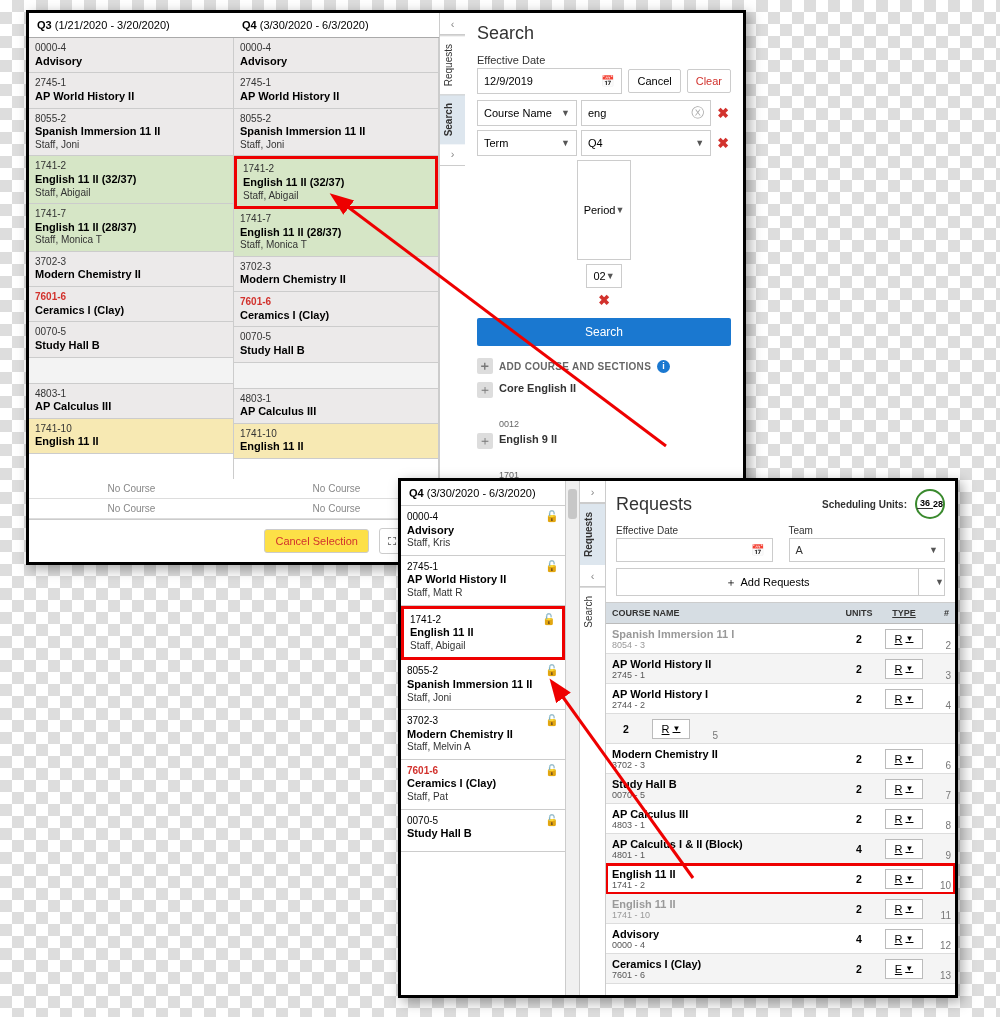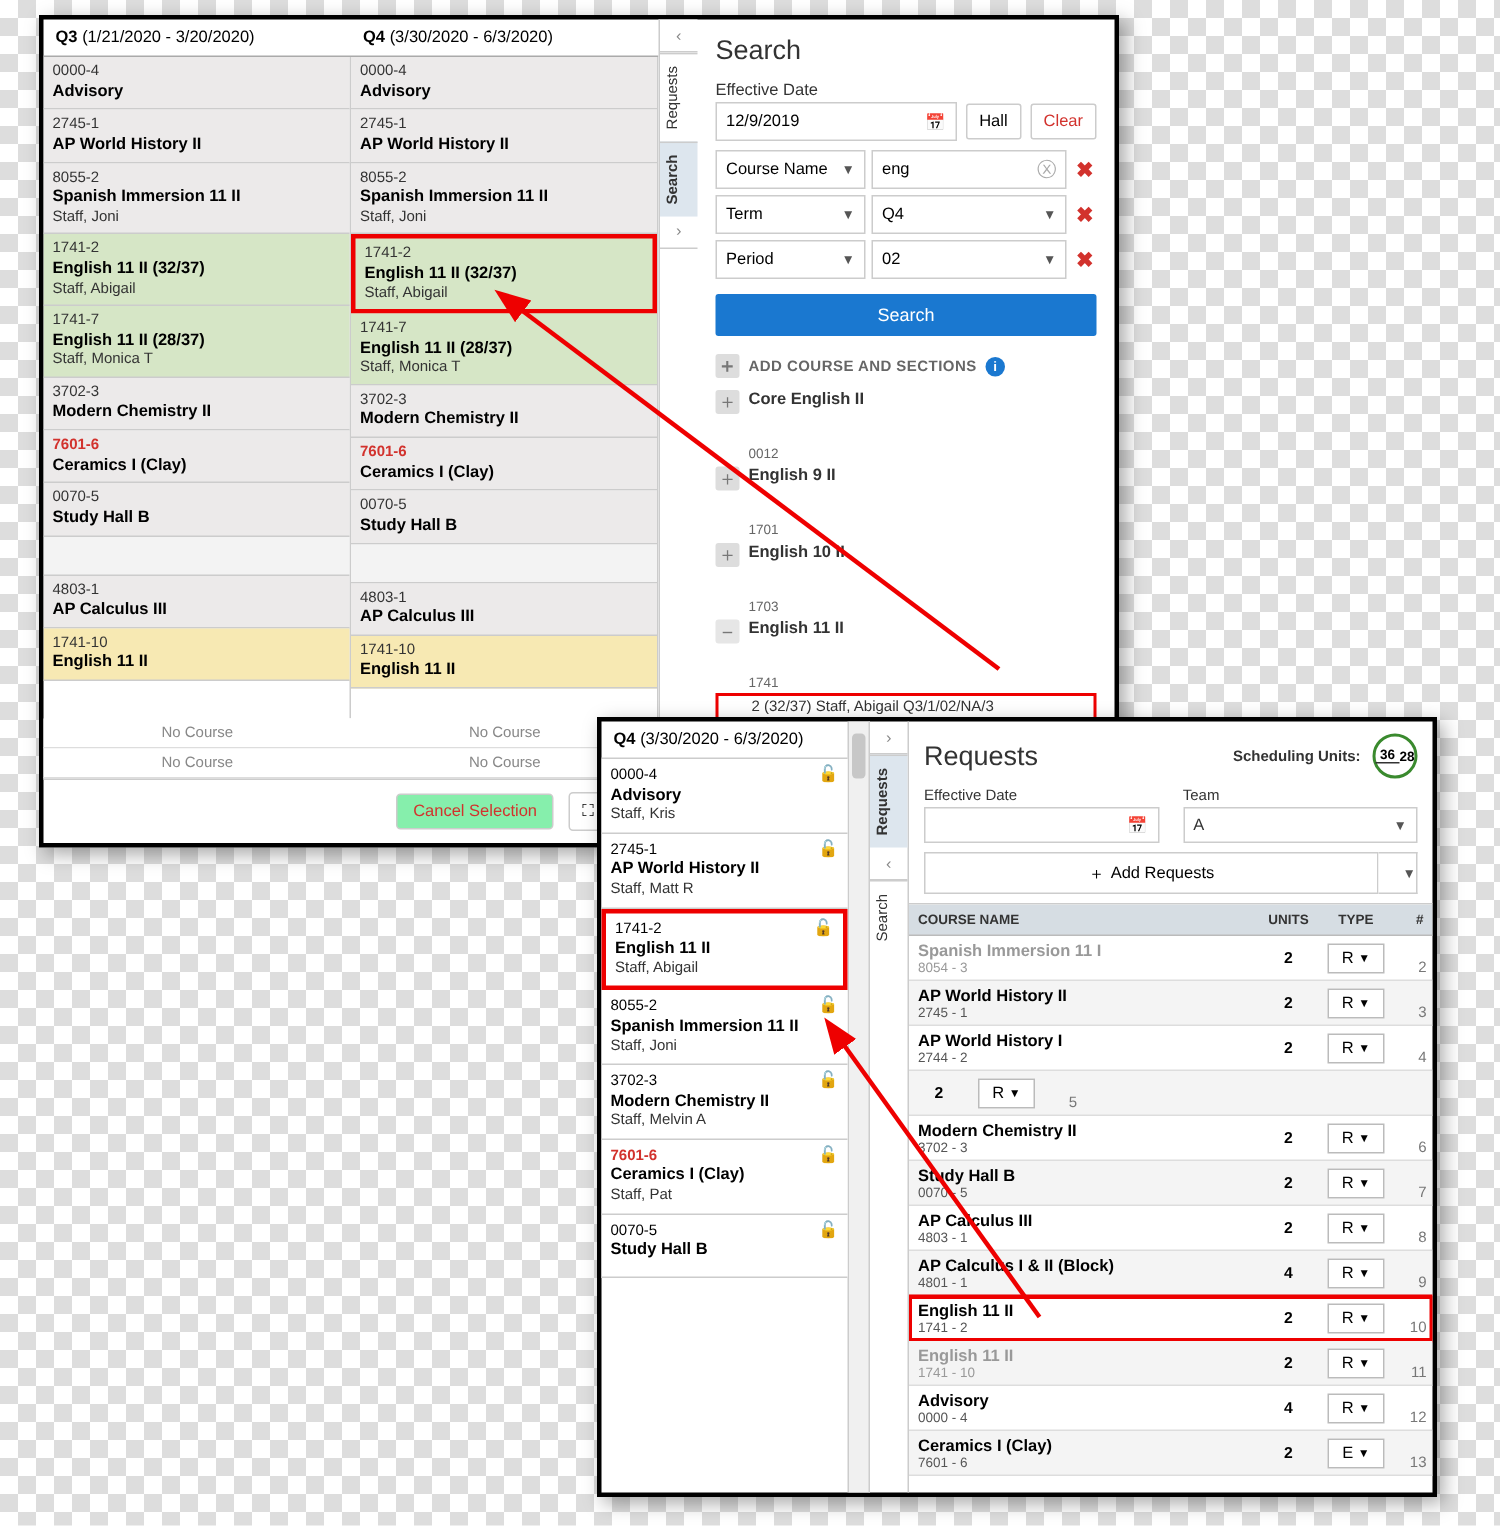--- a/index.html
+++ b/index.html
@@ -37,21 +37,21 @@
   .cell .code { font-size:10px; color:#333; }
   .cell .title { font-weight:bold; font-size:11px; }
   .cell .staff { font-size:10px; color:#333; }
   .cell.green { background:#d6e6c6; }
   .cell.yellow { background:#f7e9b3; }
   .cell.redcode .code { color:#d2322d; font-weight:bold; }
   .cell.blank { background:#f3f3f3; min-height:26px; }
   .cell.highlighted { border:3px solid #e00; }
   .no-course { text-align:center; color:#888; padding:4px; border-bottom:1px solid #ddd; background:#fff; font-size:10px; }
   .w1-footer { display:flex; justify-content:flex-end; gap:10px; padding:8px; border-top:1px solid #ccc; align-items:center; }
-  .btn-cancel { color:#d2322d; background:#86efac; border:1px solid #ccc; padding:5px 10px; border-radius:3px; font-size:11px; cursor:pointer; }
+  .btn-cancel { color:#d2322d; background:#fde047; border:1px solid #ccc; padding:5px 10px; border-radius:3px; font-size:11px; cursor:pointer; }
   .btn-sq { border:1px solid #ccc; background:#fff; width:26px; height:26px; border-radius:3px; display:flex; align-items:center; justify-content:center; cursor:pointer; }
 
   .w1-tabs { width:26px; background:#fff; display:flex; flex-direction:column; border-left:1px solid #ccc; }
   .vtab { writing-mode: vertical-rl; transform: rotate(180deg); padding:8px 3px; font-size:10px; text-align:center; border-bottom:1px solid #ccc; cursor:pointer; color:#333; }
   .vtab.active { background:#dde6ee; font-weight:bold; }
   .chevron-tab { height:22px; display:flex; align-items:center; justify-content:center; color:#888; border-bottom:1px solid #ccc; cursor:pointer; }
 
   .w1-search { flex:1; padding:10px 12px; overflow:hidden; display:flex; flex-direction:column; gap:6px; }
   .w1-search h2 { font-size:18px; font-weight:400; color:#333; margin-bottom:4px; }
   .lbl { font-size:11px; color:#333; margin-bottom:2px; display:block; }
@@ -110,21 +110,21 @@
   .req-filters .inpx { border:1px solid #ccc; height:24px; display:flex; align-items:center; padding:0 6px; font-size:11px; background:#fff; }
   .addreq-row { display:flex; padding:0 10px 6px; gap:0; }
   .addreq-btn { flex:1; border:1px solid #ccc; background:#fff; height:28px; font-size:11px; display:flex; align-items:center; justify-content:center; gap:4px; cursor:pointer; }
   .addreq-drop { width:26px; border:1px solid #ccc; border-left:none; background:#fff; display:flex; align-items:center; justify-content:center; cursor:pointer; }
 
   .req-table { flex:1; overflow:hidden; border-top:1px solid #ccc; }
   .rt-head { display:flex; background:#d6dde3; font-size:9px; font-weight:bold; color:#333; text-transform:uppercase; border-bottom:1px solid #bbb; }
   .rt-head div { padding:5px 6px; }
   .c-name { flex:1; }
   .c-units { width:40px; text-align:center; }
-  .c-type { width:50px; text-align:center; }
+  .c-type { width:50px; text-align:center;text-decoration:underline; }
   .c-num { width:26px; text-align:right; }
   .rt-row { display:flex; align-items:center; border-bottom:1px solid #ddd; font-size:10.5px; position:relative; min-height:30px; }
   .rt-row.alt { background:#f4f4f4; }
   .rt-row .c-name { padding:3px 6px; }
   .rt-row .c-name .rname { font-weight:bold; font-size:11px; }
   .rt-row .c-name .rnum { font-size:9px; color:#555; }
   .rt-row .c-units { width:40px; text-align:center; font-weight:bold; }
   .rt-row .c-type { width:50px; display:flex; align-items:center; justify-content:center; }
   .type-box { border:1px solid #bbb; background:#fff; width:38px; height:20px; display:flex; align-items:center; justify-content:center; gap:3px; font-size:11px; }
   .rt-row .c-num { width:26px; text-align:right; padding-right:4px; color:#777; font-size:10px; align-self:flex-end; padding-bottom:2px; }
@@ -271,36 +271,36 @@
 
     <div class="w1-search">
       <h2>Search</h2>
       <div>
         <span class="lbl">Effective Date</span>
         <div class="row">
           <div class="inp" style="flex:1; display:flex; align-items:center;">
             <span>12/9/2019</span>
             <span style="margin-left:auto">📅</span>
           </div>
-          <button class="btn-today">Hall</button>
+          <button class="btn-today">Cancel</button>
           <button class="btn-clear">Clear</button>
         </div>
       </div>
       <div id="w1-filters">
           <div class="selrow" style="margin-bottom: 4px;">
             <div class="inp sel">Course Name<span class="caret">▼</span></div>
             <div class="inp sel val">eng<span class="caret"></span><span class="xgrey">ⓧ</span></div>
             <span class="xred">✖</span>
           </div>
           <div class="selrow" style="margin-bottom: 4px;">
             <div class="inp sel">Term<span class="caret">▼</span></div>
             <div class="inp sel val">Q4<span class="caret">▼</span></div>
             <span class="xred">✖</span>
           </div>
-          <div class="selrow" style="margin-bottom: 4px;">
+          <div class="selrow" style="margin-bottom: 4px; flex-direction: column;">
             <div class="inp sel">Period<span class="caret">▼</span></div>
             <div class="inp sel val">02<span class="caret">▼</span></div>
             <span class="xred">✖</span>
           </div>
         </div>
       <button class="btn-search">Search</button>
 
       <div class="add-section-head">
         <div class="plusbox">＋</div>
         <span>ADD COURSE AND SECTIONS</span>

